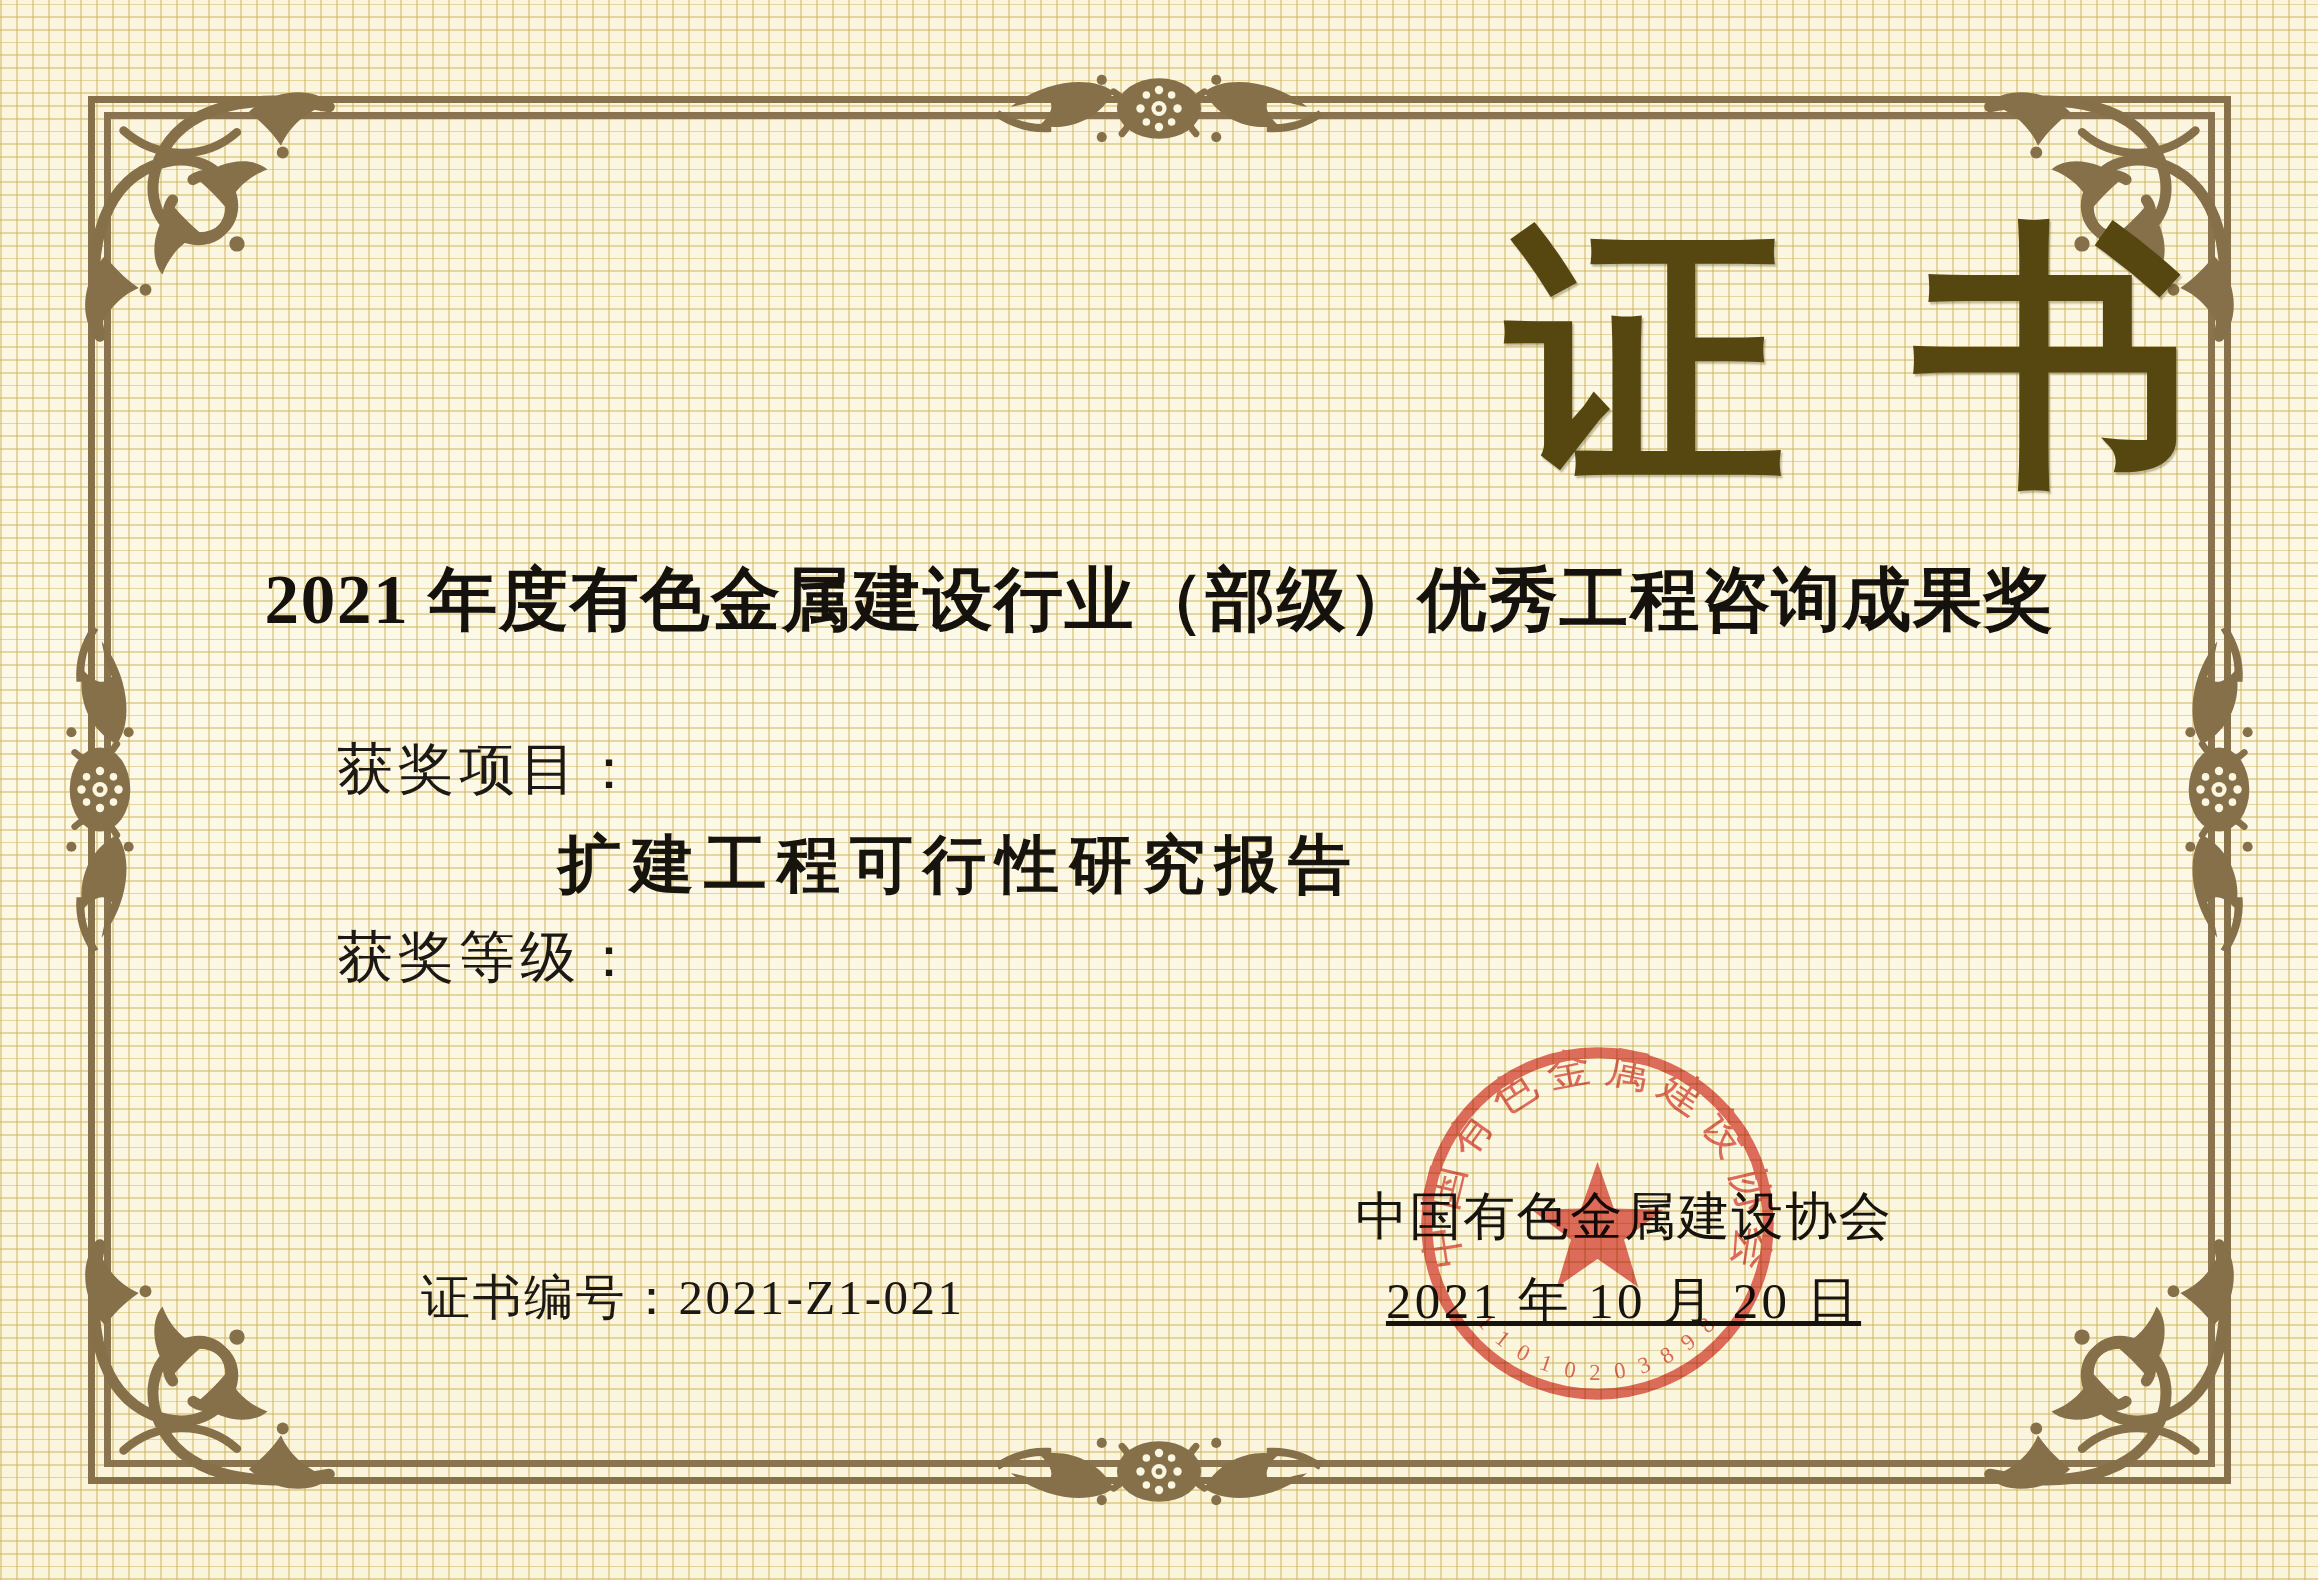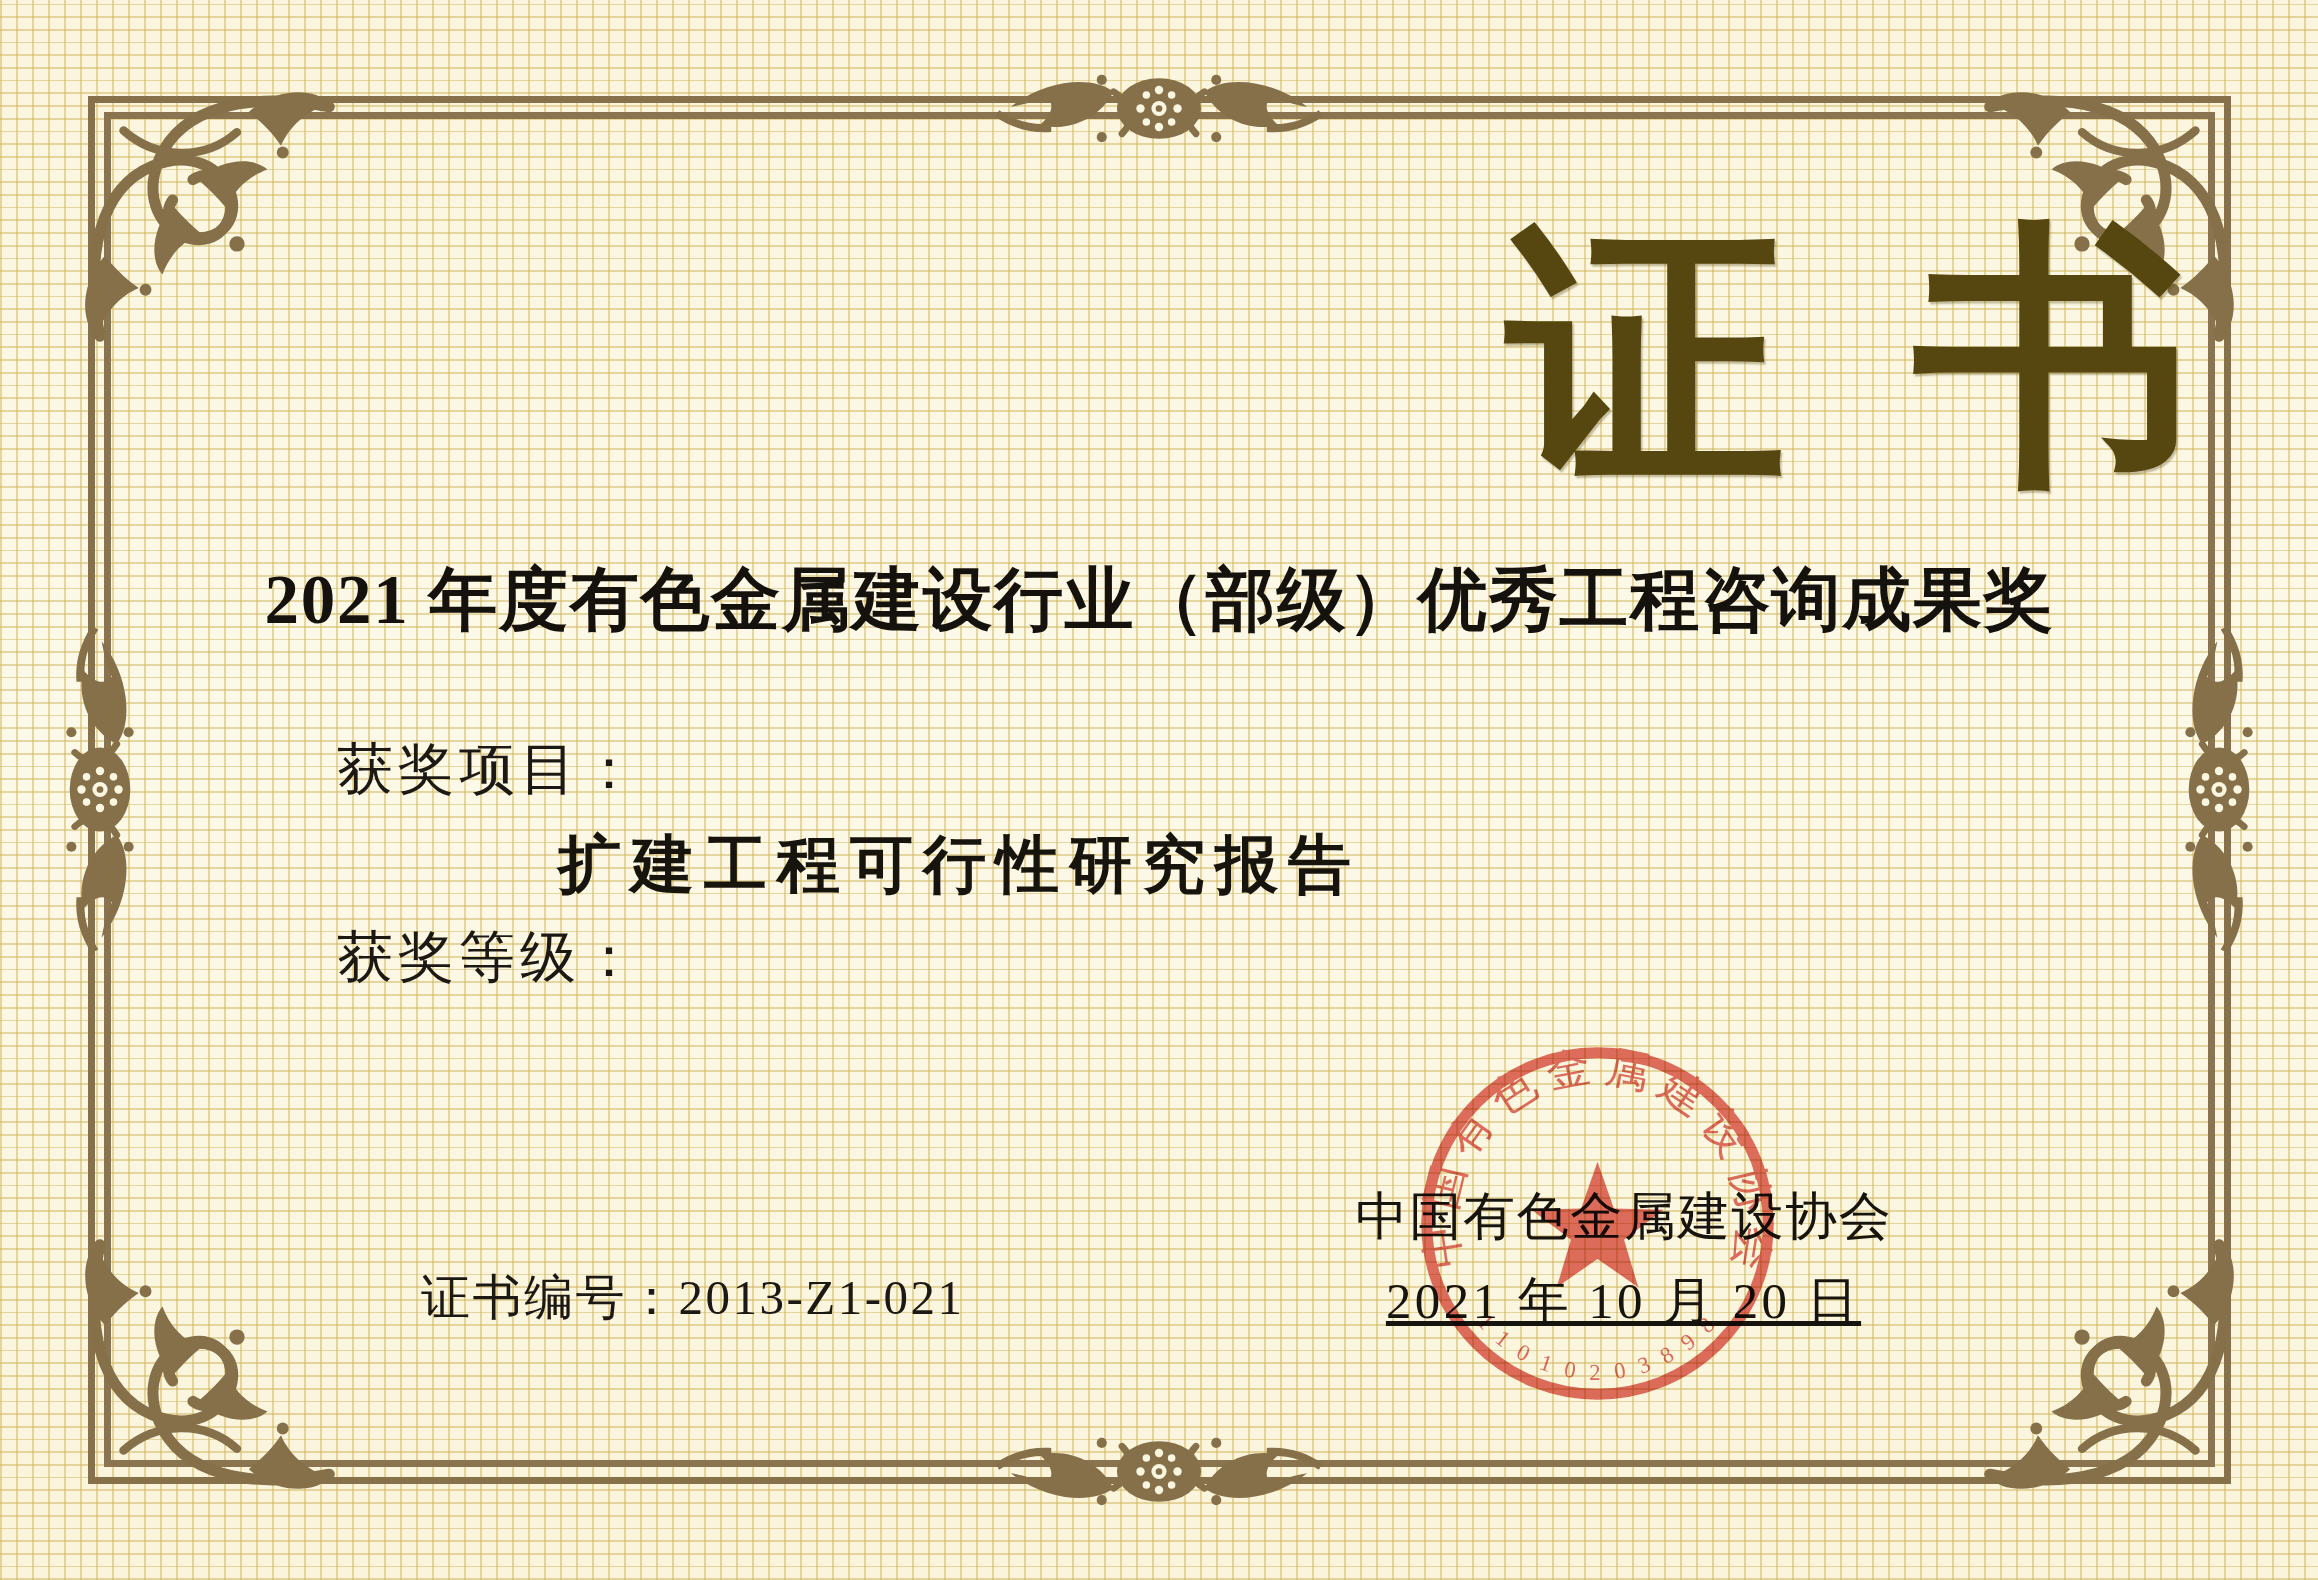--- a/index.html
+++ b/index.html
@@ -293,21 +293,21 @@
 
   <div class="award-title">2021 年度有色金属建设行业（部级）优秀工程咨询成果奖</div>
 
   <span class="label lbl-project">获奖项目：</span>
   <span class="value val-project-2">扩建工程可行性研究报告</span>
 
   <span class="label lbl-unit">获奖等级：</span>
 
 
   <div class="certno">
-    <span>证书编号：</span><span>2013-Z1-021</span>
+    <span>证书编号：</span><span>2021-Z1-021</span>
   </div>
   <div class="issuer">中国有色金属建设协会</div>
   <div class="issue-date">2021 年 10 月 20 日</div>
 
   <svg class="seal" viewBox="0 0 446 446">
     <defs>
       <path id="sealTextArc" d="M 65.1 280.5 A 168 168 0 1 1 380.9 280.5" fill="none"></path>
       <path id="sealSerialArc" d="M 62.8 315.5 A 185 185 0 0 0 383.2 315.5" fill="none"></path>
     </defs>
     <circle cx="223" cy="223" r="202" fill="none" stroke="#d94f44" stroke-width="13"></circle>

